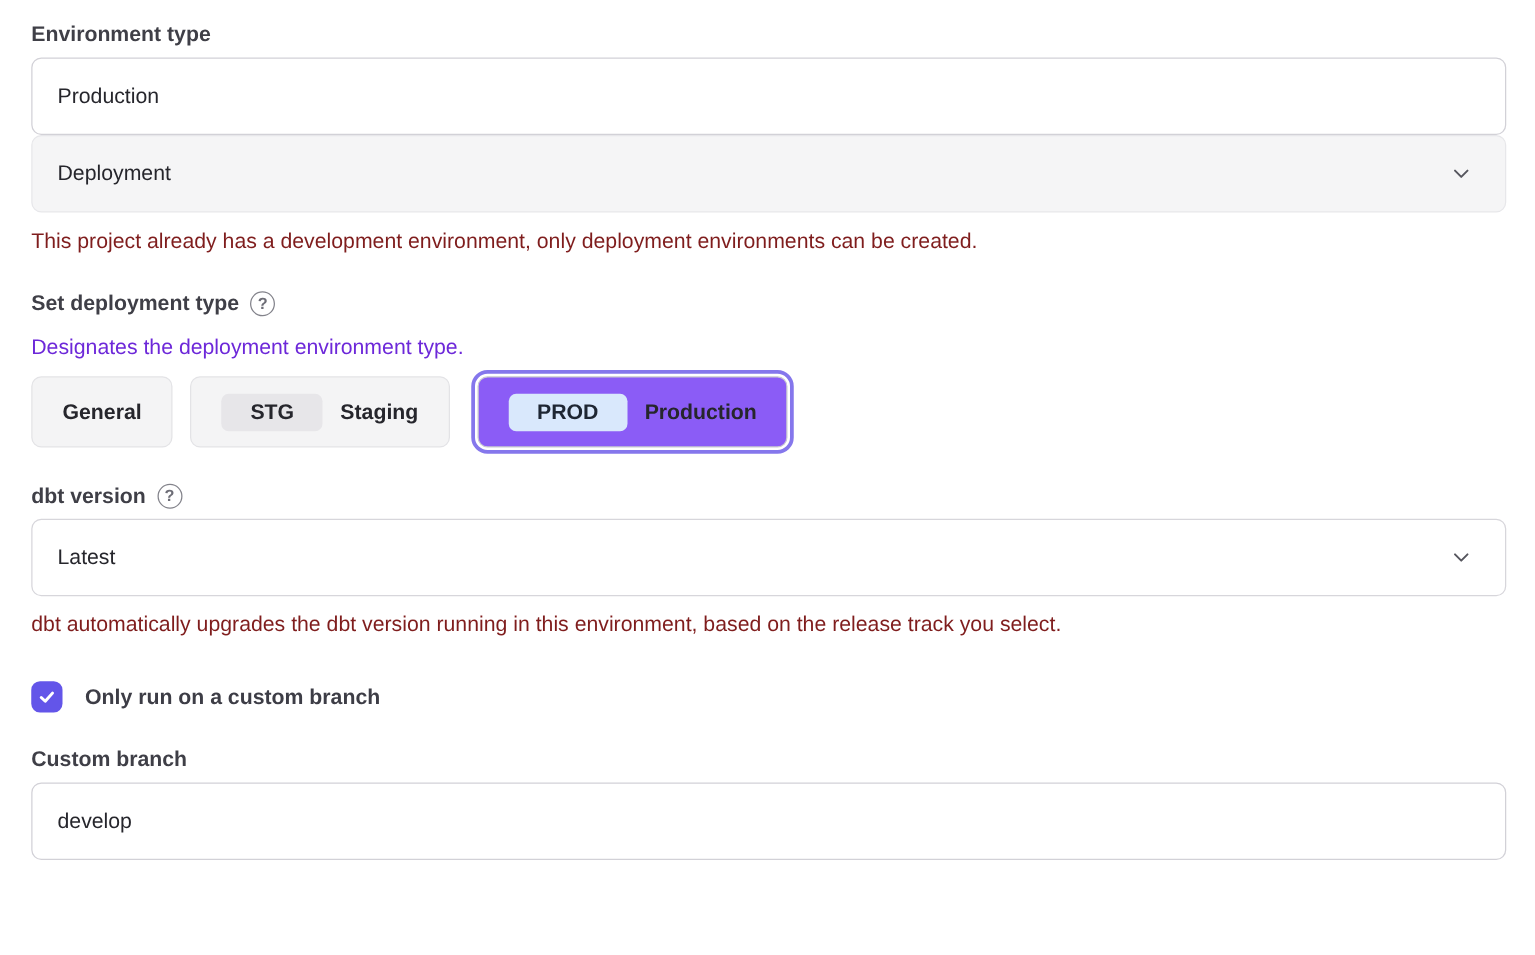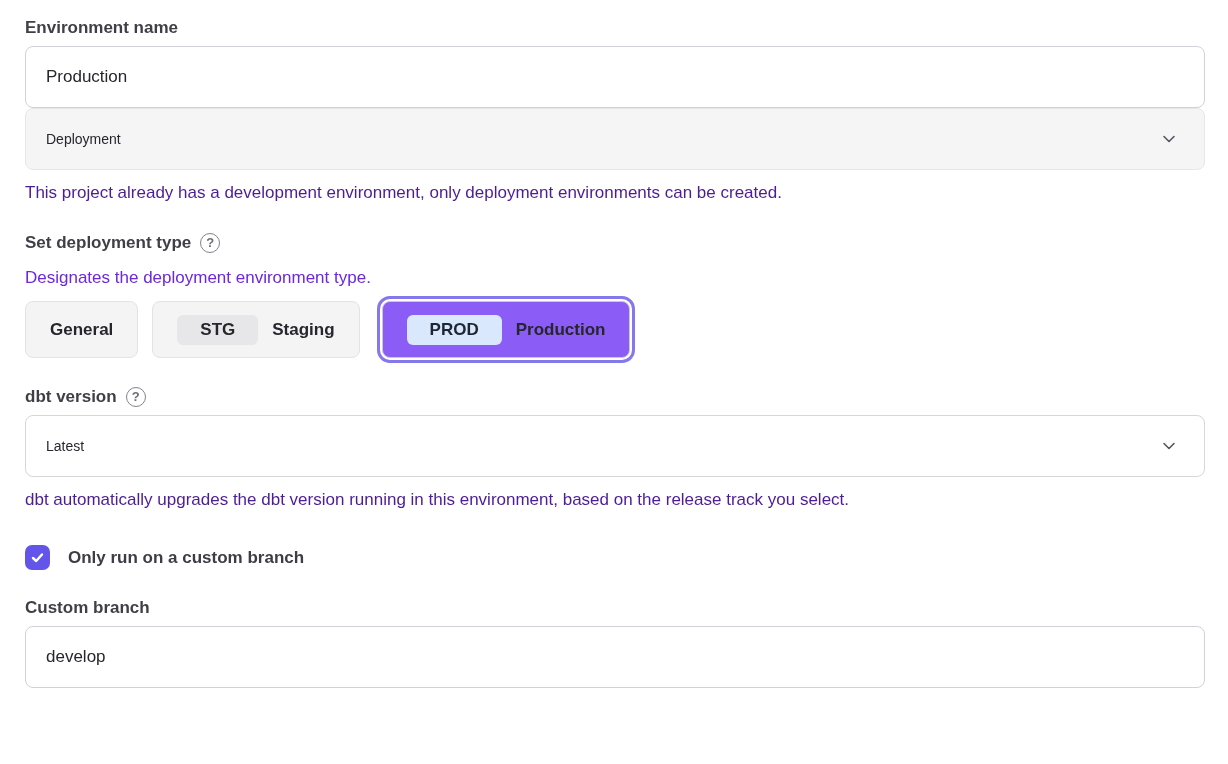--- a/index.html
+++ b/index.html
@@ -42,32 +42,32 @@
   .select {
     width: 100%;
     height: 62px;
     border: 1px solid #d7d6db;
     border-radius: 8px;
     background: #ffffff;
     display: flex;
     align-items: center;
     justify-content: space-between;
     padding: 0 26px 0 20px;
-    font-size: 14px;
+    font-size: 17px;
     color: #26262c;
     cursor: pointer;
   }
   .select.disabled {
     background: #f5f5f6;
     border-color: #e7e7ea;
     cursor: default;
   }
   .helper {
     font-size: 17px;
-    color: #4c1d95;
+    color: #7f1d1d;
     line-height: 21px;
     margin: 12px 0 0 0;
   }
   .chevron { flex: 0 0 auto; display: inline-flex; }
   .help-icon {
     display: inline-flex;
     align-items: center;
     justify-content: center;
     width: 20px;
     height: 20px;
@@ -150,21 +150,21 @@
   }
   .section-branch { margin-top: 27px; align-items: center; }
 </style>
 </head>
 <body>
 
 <div class="page">
 
   
   <label class="field-label">
-    <span>Environment name</span>
+    <span>Environment type</span>
   </label>
   <input class="text-input" type="text" value="Production" style="">
 
   
   <div class="select disabled">
     <span>Deployment</span>
     <span class="chevron">
       <svg width="18" height="18" viewBox="0 0 18 18" fill="none">
         <polyline points="4,6.5 9,11.5 14,6.5" stroke="#56565e" stroke-width="1.6" fill="none" stroke-linecap="round" stroke-linejoin="round"></polyline>
       </svg>

